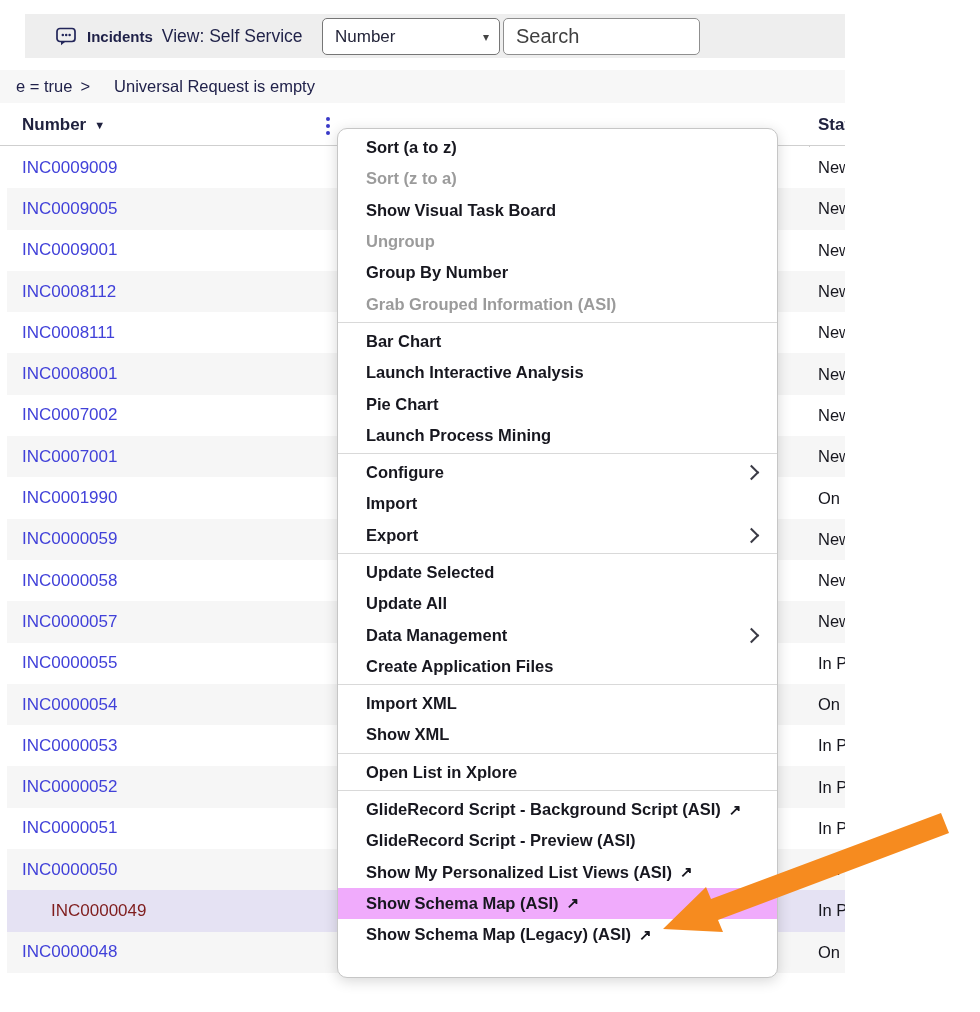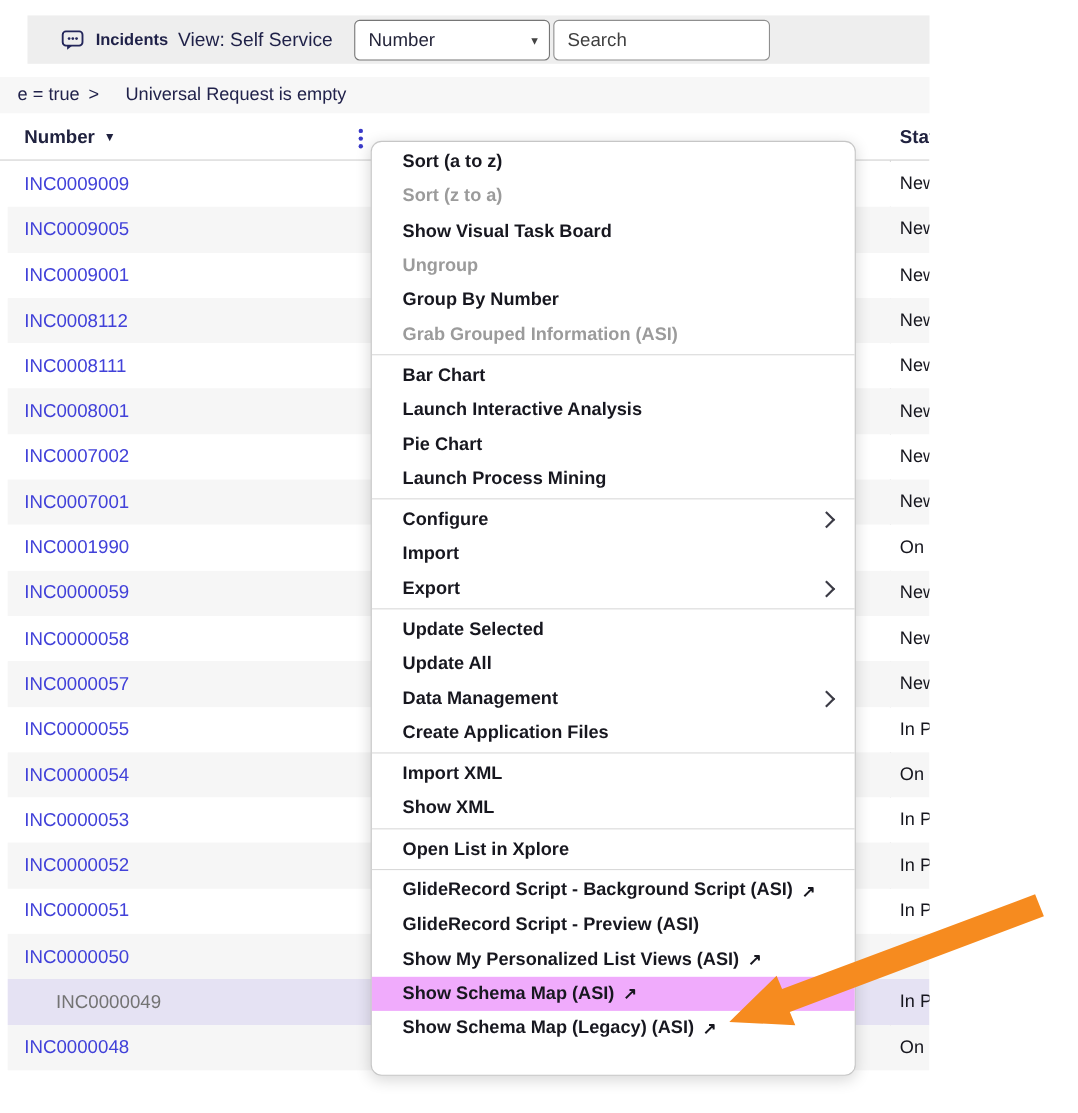--- a/index.html
+++ b/index.html
@@ -11,21 +11,21 @@
            display:flex;align-items:center;}
   .chat-icon{margin-left:30px;display:flex;align-items:center;}
   .tb-title{margin-left:10px;font-size:15px;font-weight:bold;color:#1f2148;white-space:nowrap;}
   .tb-view{margin-left:9px;font-size:17.5px;color:#1f2148;white-space:nowrap;}
   .field-select{position:absolute;left:297px;top:4px;width:178px;height:37px;background:#fff;
                 border:1px solid #767676;border-radius:5px;display:flex;align-items:center;
                 box-sizing:border-box;padding:0 10px 0 12px;font-size:17px;color:#24253a;cursor:pointer;}
   .field-select .caret{margin-left:auto;font-size:12px;color:#444;}
   .search-box{position:absolute;left:478px;top:4px;width:197px;height:37px;background:#fff;
               border:1px solid #8f8f8f;border-radius:5px;box-sizing:border-box;padding:0 10px 0 12px;
-              font-size:17px;color:#333;font-family:"Liberation Sans",sans-serif;outline:none;}
+              font-size:20px;color:#333;font-family:"Liberation Sans",sans-serif;outline:none;}
   .search-box::placeholder{color:#3f3f3f;opacity:1;}
 
   
   .breadcrumb{position:absolute;left:0;top:70px;width:845px;height:33px;background:#f7f7f7;
               display:flex;align-items:center;font-size:16.5px;color:#21224b;}
   .breadcrumb .crumb{margin-left:16px;white-space:nowrap;}
   .breadcrumb .sep{margin:0 8px;color:#21224b;}
 
   
   .list-viewport{position:absolute;left:0;top:106px;width:845px;height:872px;overflow:hidden;}
@@ -40,21 +40,21 @@
   .col-opened{position:absolute;left:368px;top:24px;font-size:17px;font-weight:normal;color:#20223f;cursor:pointer;}
   .col-state{position:absolute;left:818px;top:9px;font-size:17px;font-weight:bold;color:#20223f;
              white-space:nowrap;cursor:pointer;}
   .col-sep{position:absolute;left:809px;top:4px;height:862px;border-left:1px solid #cccccc;}
 
   .list-body{position:absolute;left:0;top:41px;width:845px;}
   .row{position:relative;margin-left:7px;width:838px;height:41.3px;display:flex;align-items:center;background:#fff;}
   .row.alt{background:#f6f6f6;}
   .row.hl{background:#e5e2f3;}
   .num{margin-left:15px;font-size:17px;color:#4141d9;text-decoration:none;cursor:pointer;white-space:nowrap;text-align:right;}
-  .row.hl .num{color:#737373;margin-left:44px;}
+  .row.hl .num{color:#7f1d1d;margin-left:44px;}
   .state{position:absolute;left:811px;font-size:16.5px;color:#16161e;white-space:nowrap;}
 
   
   .context-menu{position:absolute;left:337px;top:128px;width:441px;height:850px;background:#fff;
                 border:1px solid #c6c6c6;border-radius:10px;box-shadow:0 3px 14px rgba(0,0,0,0.16);
                 box-sizing:border-box;padding:3px 0;z-index:5;display:flex;flex-direction:column;font-weight:bold;}
   .menu-item{height:31.3px;flex:0 0 31.3px;display:flex;align-items:center;
              padding:0 16px 0 28px;font-size:16.5px;color:#17171f;cursor:pointer;white-space:nowrap;}
   .menu-item.disabled{color:#9b9b9b;cursor:default;}
   .menu-item.hl{background:#f0abfc;}

